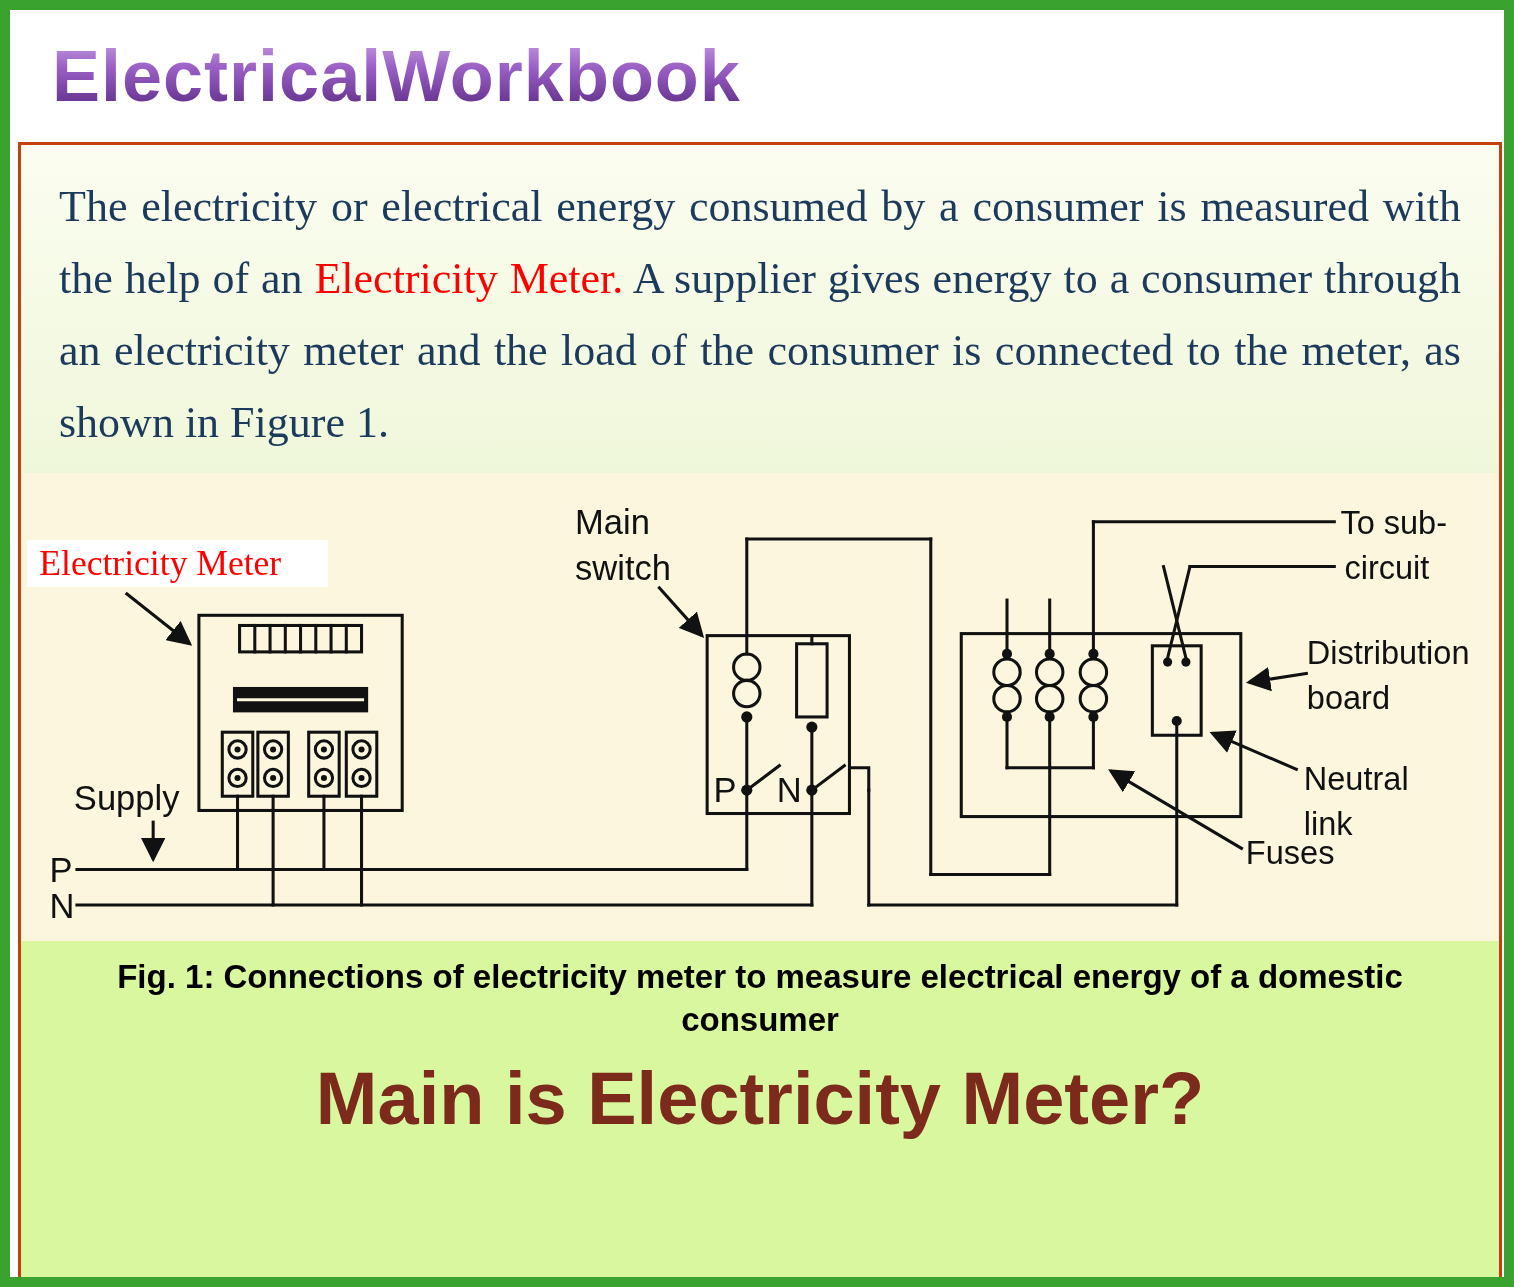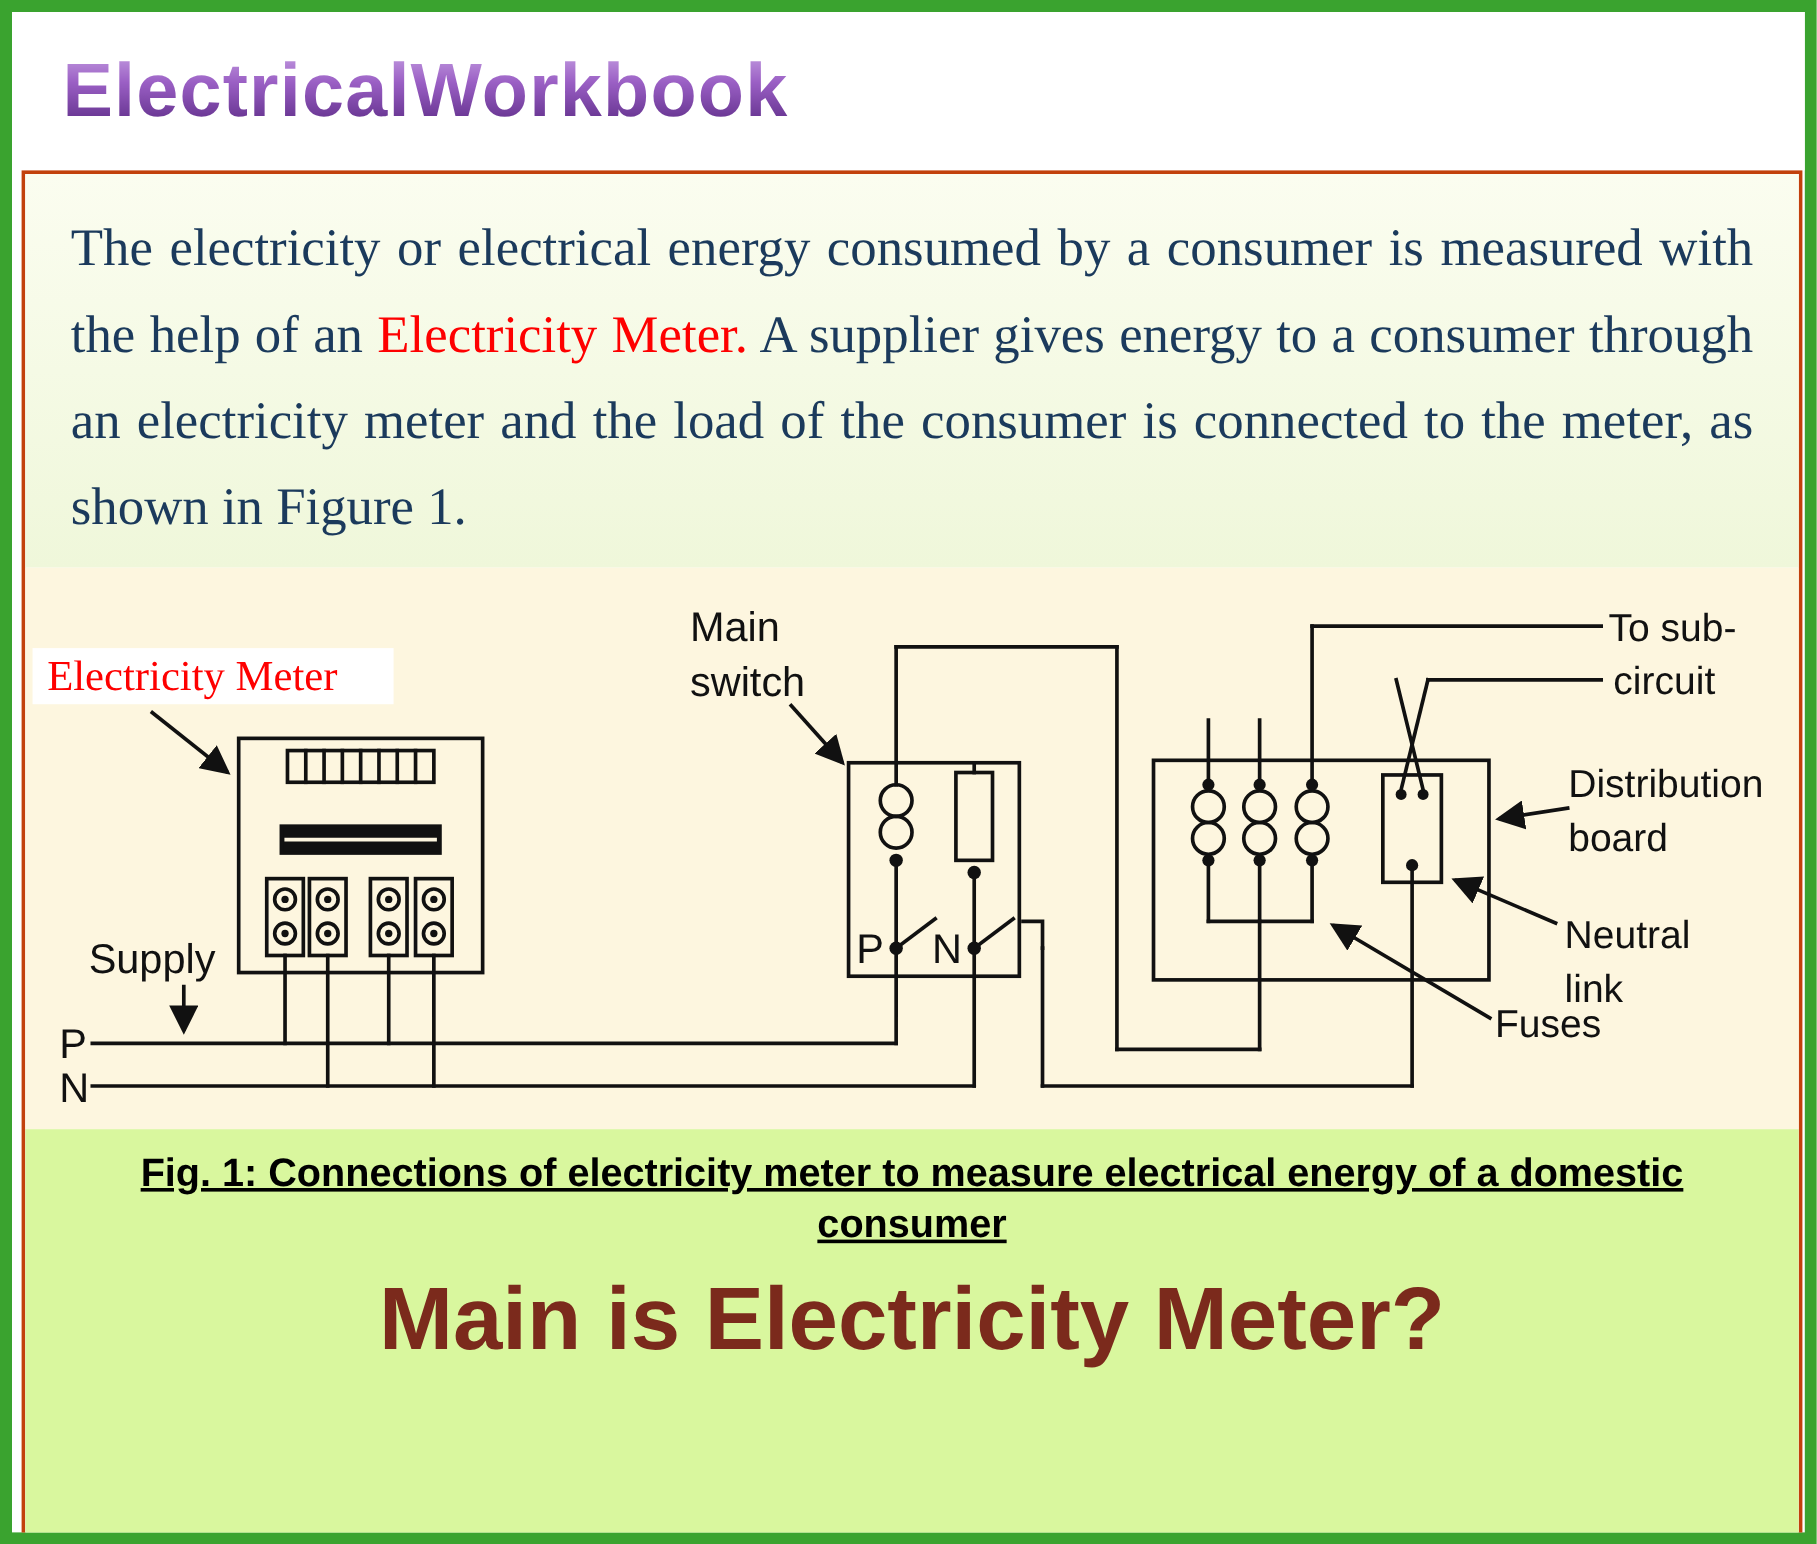--- a/index.html
+++ b/index.html
@@ -3,21 +3,21 @@
 <meta charset="utf-8">
 <style>
   html,body{margin:0;padding:0;background:#ffffff;}
   .page{
     width:1514px;height:1287px;box-sizing:border-box;
     border:10px solid #3aa32f;background:#ffffff;overflow:hidden;
     font-family:"Liberation Sans",sans-serif;
   }
   .header{height:132px;display:flex;align-items:center;padding-left:42px;background:#ffffff;}
   .logo{
-    font-size:63px;font-weight:bold;letter-spacing:1px;
+    font-size:72px;font-weight:bold;letter-spacing:1px;
     color:#6a2d9c;
     background:linear-gradient(180deg,#c9a4e4 0%, #9a5fc4 40%, #54257e 100%);
     -webkit-background-clip:text;background-clip:text;
     -webkit-text-fill-color:transparent;
     text-shadow:0 0 0 rgba(0,0,0,0);
   }
   .content{
     margin:0 2px 8px 8px;border:3px solid #c2410c;
     display:flex;flex-direction:column;
     height:1236px;box-sizing:border-box;overflow:hidden;
@@ -29,21 +29,21 @@
   .intro-text{
     margin:0;font-family:"Liberation Serif",serif;font-size:44px;line-height:72px;
     color:#1b3a5c;text-align:justify;
   }
   .red{color:#fe0000;}
   .diagram{background:#fdf6df;}
   .diagram svg{display:block;width:100%;height:auto;}
   .footer{background:#d9f79e;flex:1;text-align:center;padding-top:10px;}
   .caption{
     font-weight:bold;font-size:33px;line-height:1.32;color:#000;
-    max-width:1400px;margin:4px auto 0 auto;text-decoration:underline;
+    max-width:1400px;margin:4px auto 0 auto;
   }
   .main-title{
     font-weight:bold;font-size:74px;color:#7b2a1c;margin-top:14px;
   }
   svg text{font-family:"Liberation Sans",sans-serif;font-size:34px;fill:#111;}
   svg text.small{font-size:32px;}
   svg text.serif-red{font-family:"Liberation Serif",serif;font-size:35px;fill:#fe0000;}
 </style>
 </head>
 <body>

